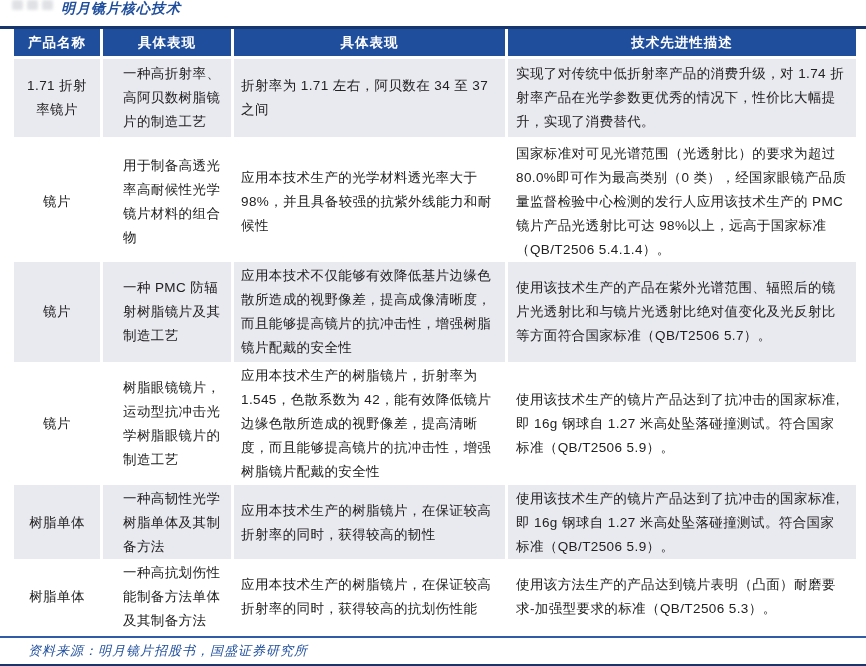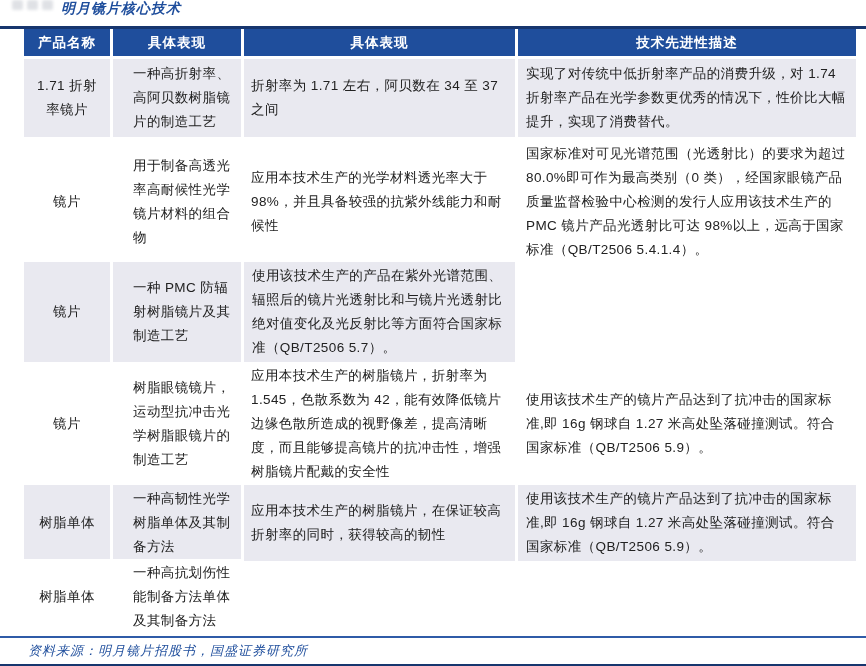--- a/index.html
+++ b/index.html
@@ -23,21 +23,21 @@
   .doc-title{
     color:#1F4E9C;
     font-size:14px;
     font-weight:bold;
     font-style:italic;
     letter-spacing:1px;
   }
   .rule-top{height:3px;background:#17366E;width:100%;}
   
   .tbl{
-    margin:0 10px 0 24px; 
+    margin:0 10px 0 14px; 
   }
   .thead,.tr{
     display:grid;
     grid-template-columns:86px 128px 271px 1fr;
     column-gap:3px;
     margin-bottom:3px;
   }
   .thead{height:27px;margin-bottom:3px;}
   .th{
     background:#1F4E9C;
@@ -112,39 +112,42 @@
   <div class="tr plain r2">
     <div class="td c1">镜片</div>
     <div class="td c2">用于制备高透光率高耐候性光学镜片材料的组合物</div>
     <div class="td c3">应用本技术生产的光学材料透光率大于 98%，并且具备较强的抗紫外线能力和耐候性</div>
     <div class="td c4">国家标准对可见光谱范围（光透射比）的要求为超过 80.0%即可作为最高类别（0 类），经国家眼镜产品质量监督检验中心检测的发行人应用该技术生产的 PMC 镜片产品光透射比可达 98%以上，远高于国家标准（QB/T2506 5.4.1.4）。</div>
   </div>
 
   <div class="tr stripe r3">
     <div class="td c1">镜片</div>
     <div class="td c2">一种 PMC 防辐射树脂镜片及其制造工艺</div>
+    <div class="td c3">应用本技术不仅能够有效降低基片边缘色散所造成的视野像差，提高成像清晰度，而且能够提高镜片的抗冲击性，增强树脂镜片配戴的安全性</div>
     <div class="td c4">使用该技术生产的产品在紫外光谱范围、辐照后的镜片光透射比和与镜片光透射比绝对值变化及光反射比等方面符合国家标准（QB/T2506 5.7）。</div>
   </div>
 
   <div class="tr plain r4">
     <div class="td c1">镜片</div>
     <div class="td c2">树脂眼镜镜片，运动型抗冲击光学树脂眼镜片的制造工艺</div>
     <div class="td c3">应用本技术生产的树脂镜片，折射率为 1.545，色散系数为 42，能有效降低镜片边缘色散所造成的视野像差，提高清晰度，而且能够提高镜片的抗冲击性，增强树脂镜片配戴的安全性</div>
     <div class="td c4">使用该技术生产的镜片产品达到了抗冲击的国家标准,即 16g 钢球自 1.27 米高处坠落碰撞测试。符合国家标准（QB/T2506 5.9）。</div>
   </div>
 
   <div class="tr stripe r5">
     <div class="td c1">树脂单体</div>
     <div class="td c2">一种高韧性光学树脂单体及其制备方法</div>
     <div class="td c3">应用本技术生产的树脂镜片，在保证较高折射率的同时，获得较高的韧性</div>
     <div class="td c4">使用该技术生产的镜片产品达到了抗冲击的国家标准,即 16g 钢球自 1.27 米高处坠落碰撞测试。符合国家标准（QB/T2506 5.9）。</div>
   </div>
 
   <div class="tr plain r6">
     <div class="td c1">树脂单体</div>
     <div class="td c2">一种高抗划伤性能制备方法单体及其制备方法</div>
+    <div class="td c3">应用本技术生产的树脂镜片，在保证较高折射率的同时，获得较高的抗划伤性能</div>
+    <div class="td c4">使用该方法生产的产品达到镜片表明（凸面）耐磨要求-加强型要求的标准（QB/T2506 5.3）。</div>
   </div>
 
 </div>
 
 <div class="rule-mid"></div>
 <div class="source">资料来源：明月镜片招股书，国盛证券研究所</div>
 <div class="rule-bottom"></div>
 
 </body></html>

